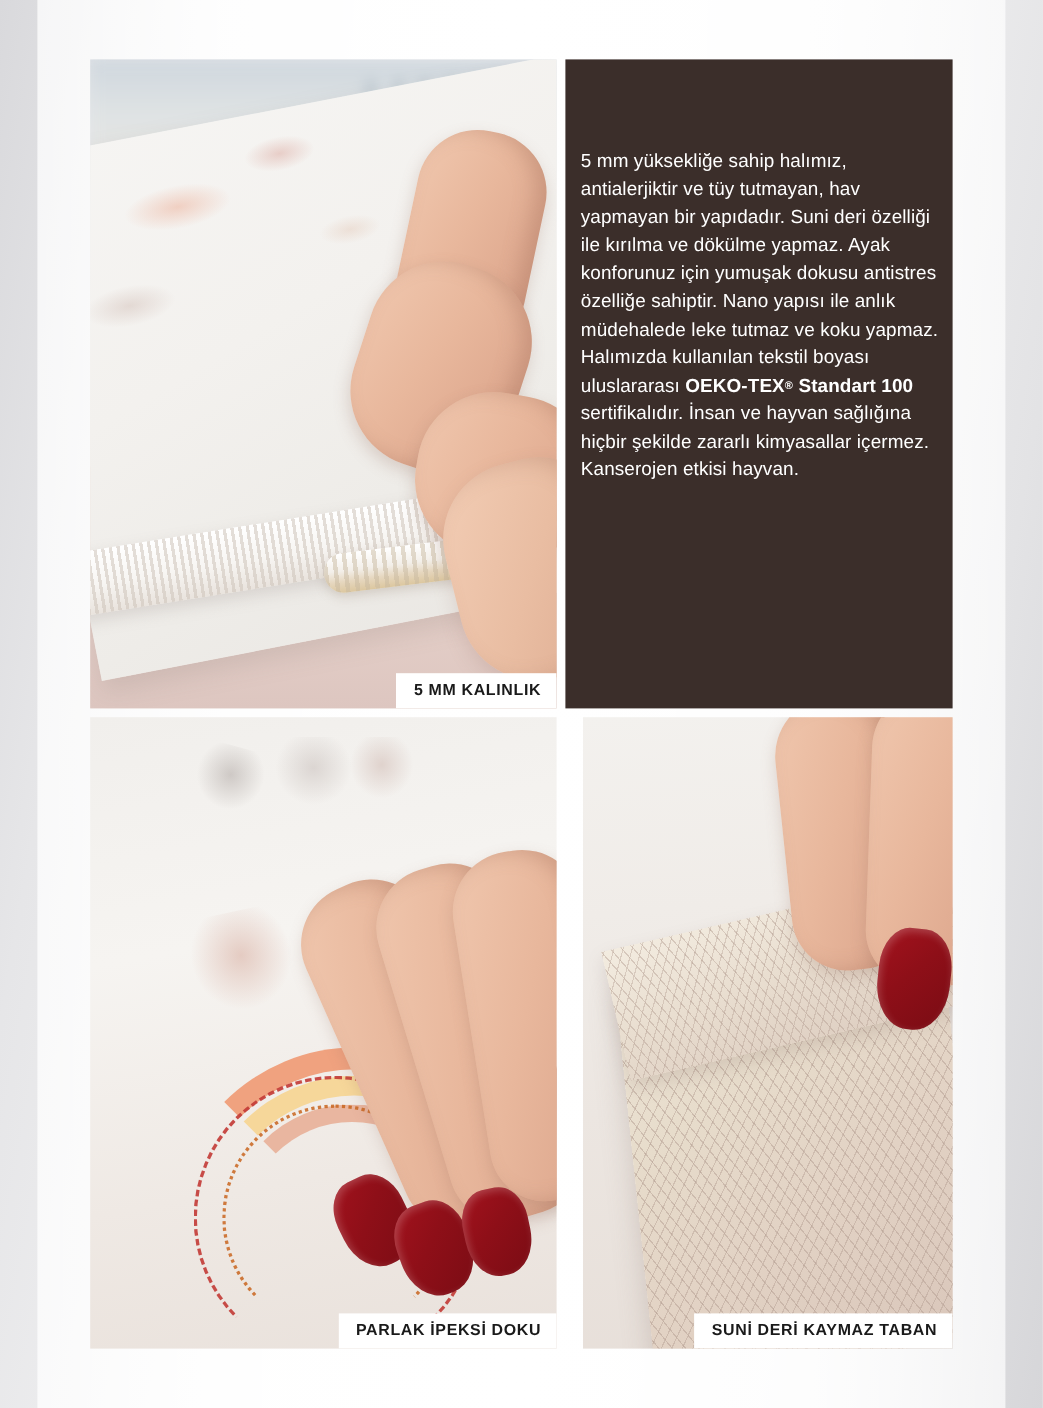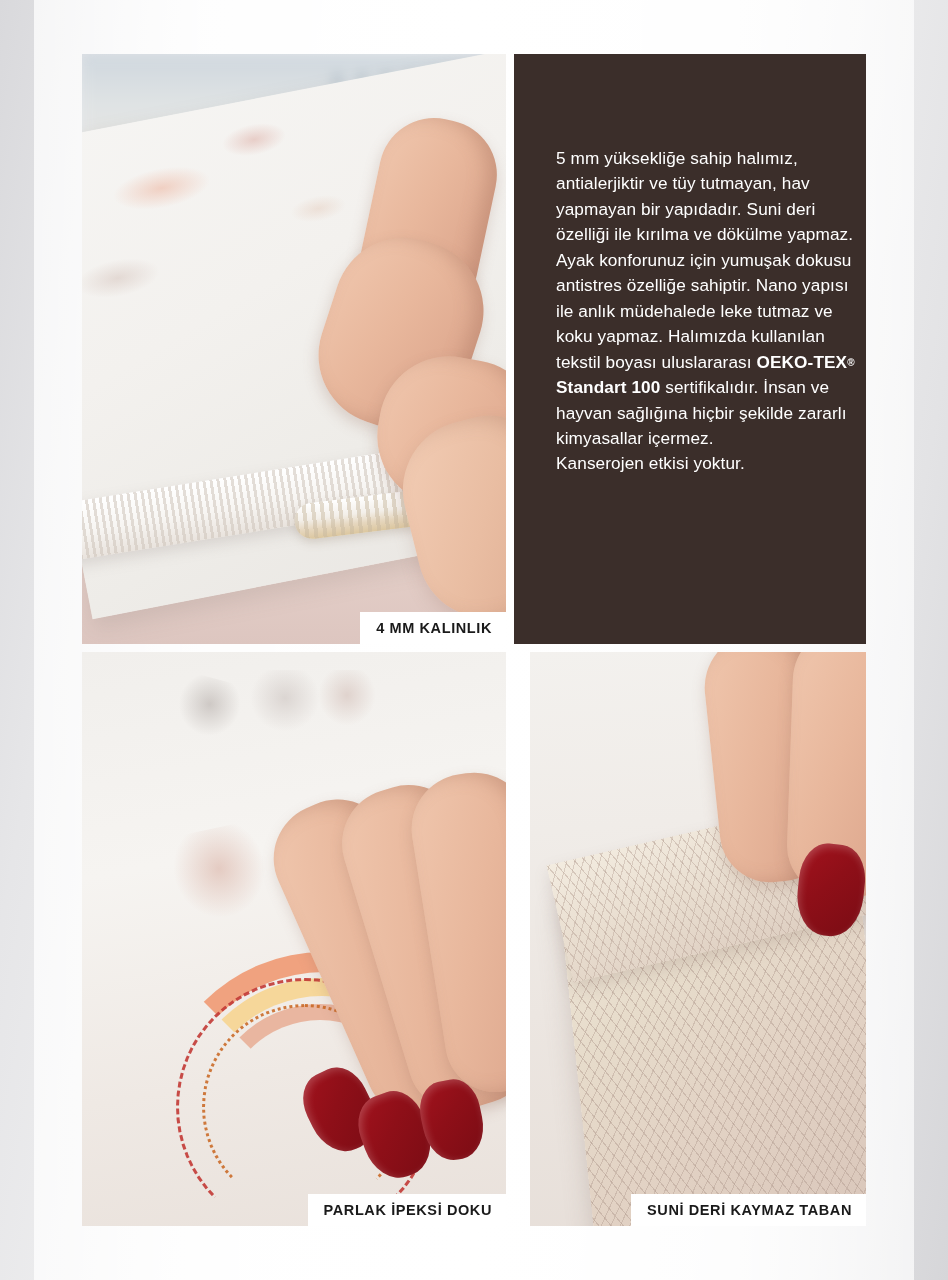--- a/index.html
+++ b/index.html
@@ -161,25 +161,24 @@
   
   
   .cell-text {
     background: #3b2e2a;
     color: #ffffff;
   }
   .cell-text .body {
     position: absolute;
     left: 14px;
     right: 10px;
-    top: 92px;
+    top: 80px;
     font-size: 17.2px;
     line-height: 1.48;
     letter-spacing: 0.1px;
-    margin-left: 28px;
   }
   .cell-text .body b { font-weight: bold; }
   .sup { font-size: 10px; vertical-align: 2px; }
 
   
   
   
   .cell-silky {
     background: linear-gradient(170deg, #f1efec 0%, #f6f4f1 35%, #efe9e4 70%, #e9e1db 100%);
     text-align: center;
@@ -306,27 +305,27 @@
       <div class="fold">
         <div class="ribs"></div>
       </div>
       <div class="hand">
         <div class="finger f1"></div>
         <div class="finger f2"></div>
         <div class="finger f3"></div>
         <div class="thumb"></div>
 
       </div>
-      <div class="caption cap-thickness">4 MM KALINLIK</div>
+      <div class="caption cap-thickness">5 MM KALINLIK</div>
     </div>
 
     <div class="cell cell-text">
       <div class="body">
         <span>5 mm yüksekliğe sahip halımız, antialerjiktir ve tüy tutmayan, hav yapmayan bir yapıdadır. Suni deri özelliği ile kırılma ve dökülme yapmaz. Ayak konforunuz için yumuşak dokusu antistres özelliğe sahiptir. Nano yapısı ile anlık müdehalede leke tutmaz ve koku yapmaz. Halımızda kullanılan tekstil boyası uluslararası </span><b>OEKO-TEX</b><b class="sup">®</b> <b>Standart 100</b><span> sertifikalıdır. İnsan ve hayvan sağlığına hiçbir şekilde zararlı kimyasallar içermez.</span><br>
-        <span>Kanserojen etkisi yoktur.</span>
+        <span>Kanserojen etkisi hayvan.</span>
       </div>
     </div>
 
     <div class="cell cell-silky">
       <div class="motif-heart-a"></div>
       <div class="motif-heart-b"></div>
       <div class="motif-heart-c"></div>
       <div class="motif-heart-d"></div>
       <div class="rainbow">
         <div class="arc arc1"></div>

